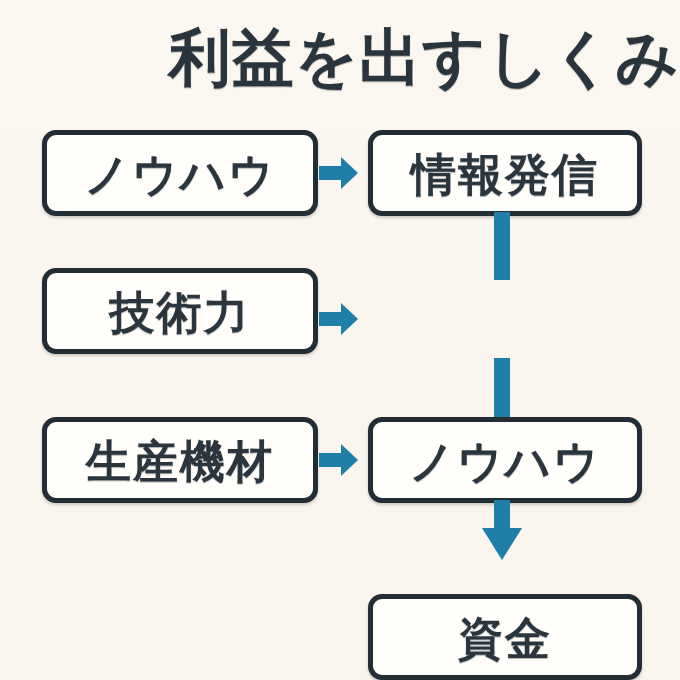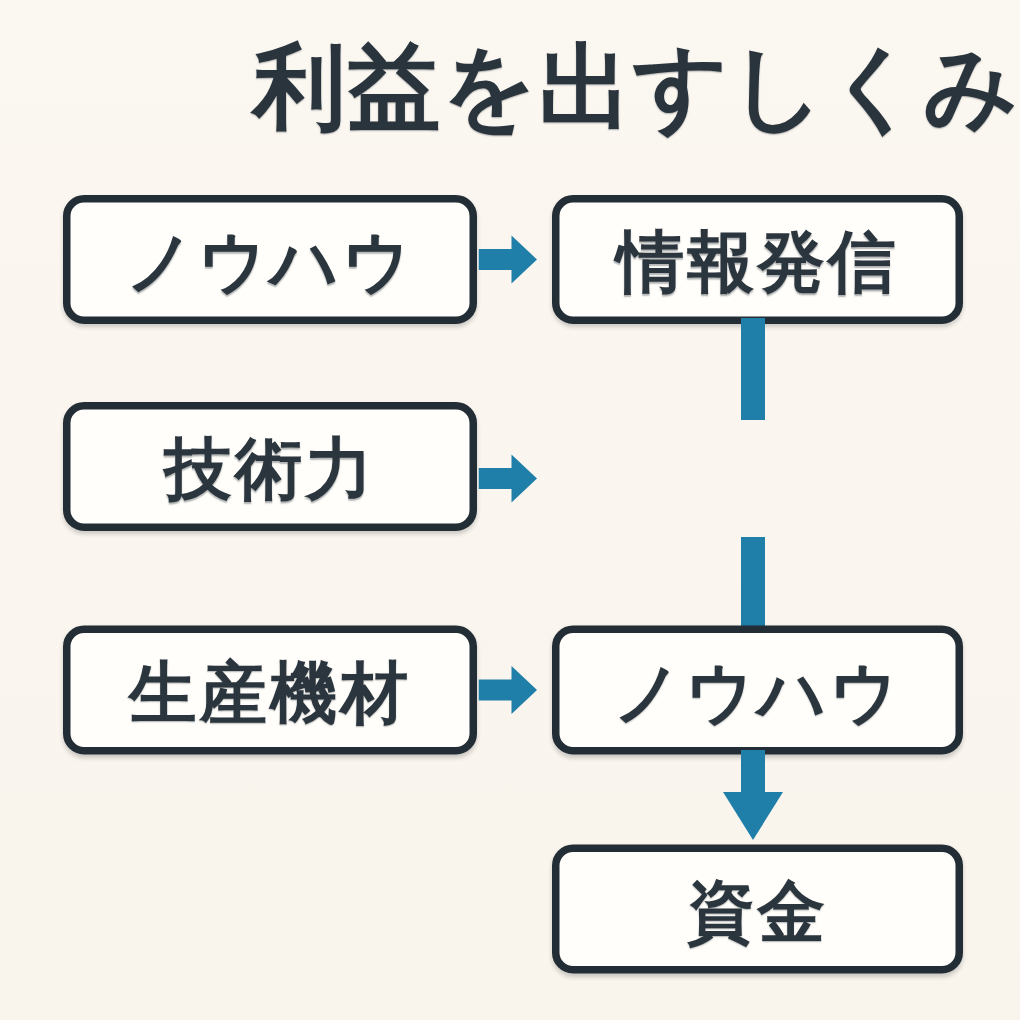--- a/index.html
+++ b/index.html
@@ -48,21 +48,21 @@
     text-shadow: 0 1px 1px rgba(30,38,45,0.35);
     white-space: nowrap;
     line-height: 1;
     padding-top: 2px;
   }
   .col-left  { left: 42px;  width: 276px; height: 86px; }
   .col-right { left: 368px; width: 274px; height: 86px; }
   .row-1 { top: 130px; }
   .row-2 { top: 268px; }
   .row-3 { top: 417px; }
-  .row-4 { top: 563px; text-align: center; }
+  .row-4 { top: 594px; text-align: center; }
 
   .h-arrow {
     position: absolute;
     left: 319px;
     width: 40px;
     height: 34px;
   }
   .h-arrow.r1 { top: 156px; }
   .h-arrow.r2 { top: 302px; }
   .h-arrow.r3 { top: 443px; }

